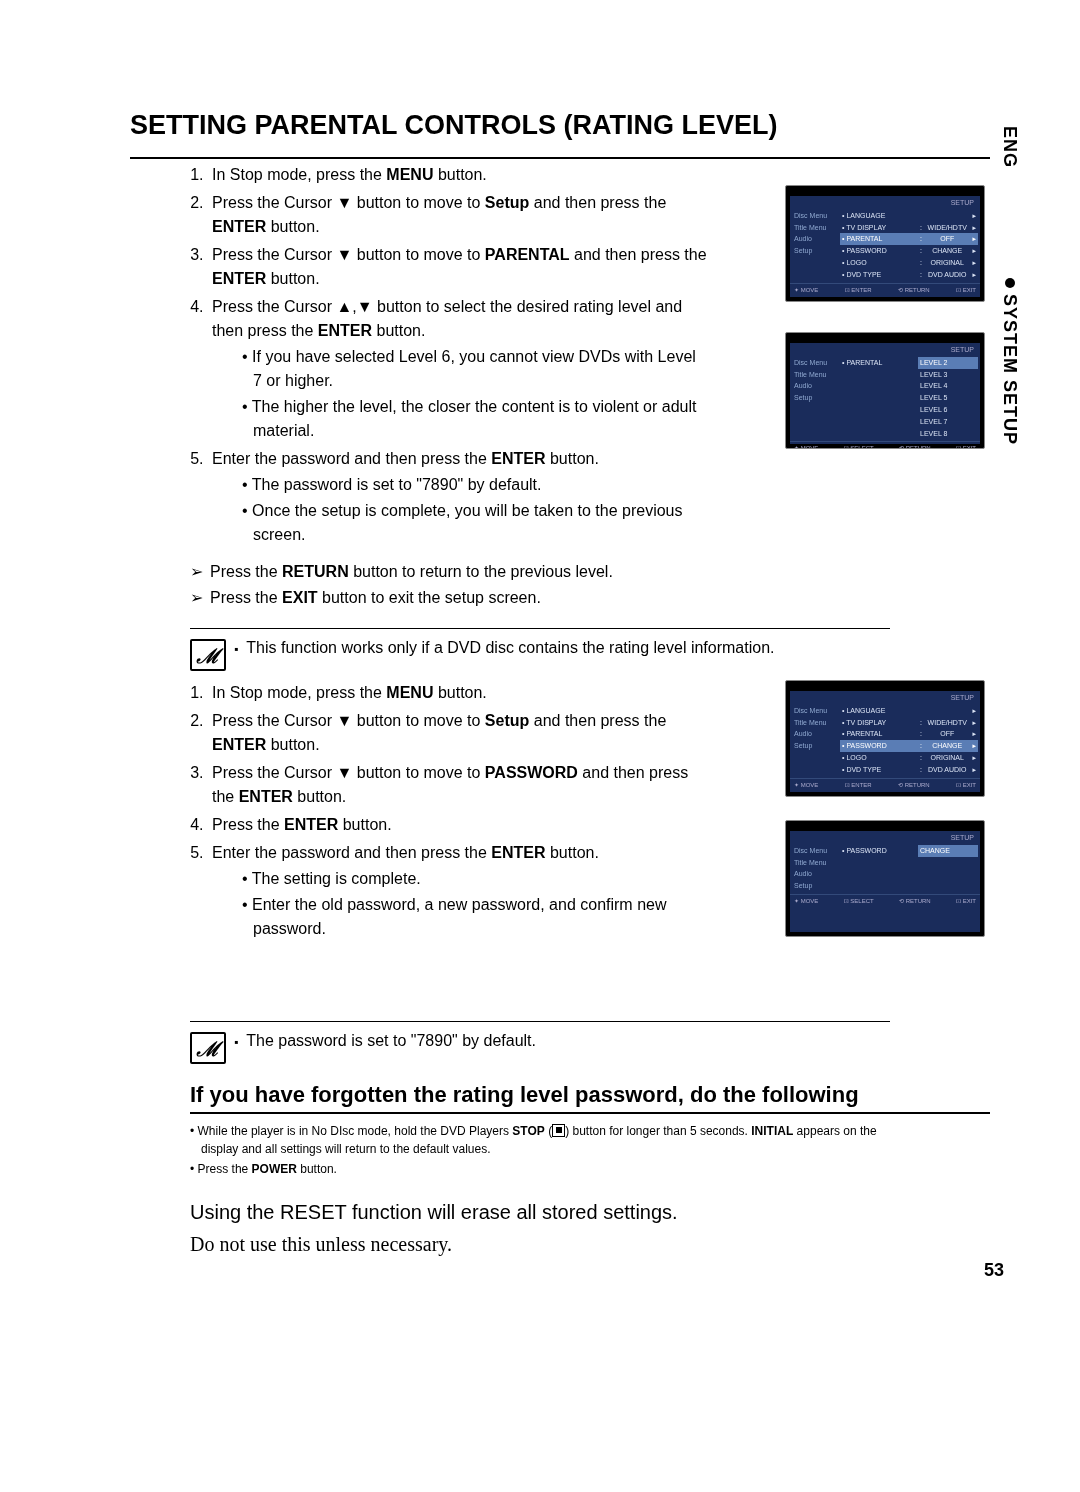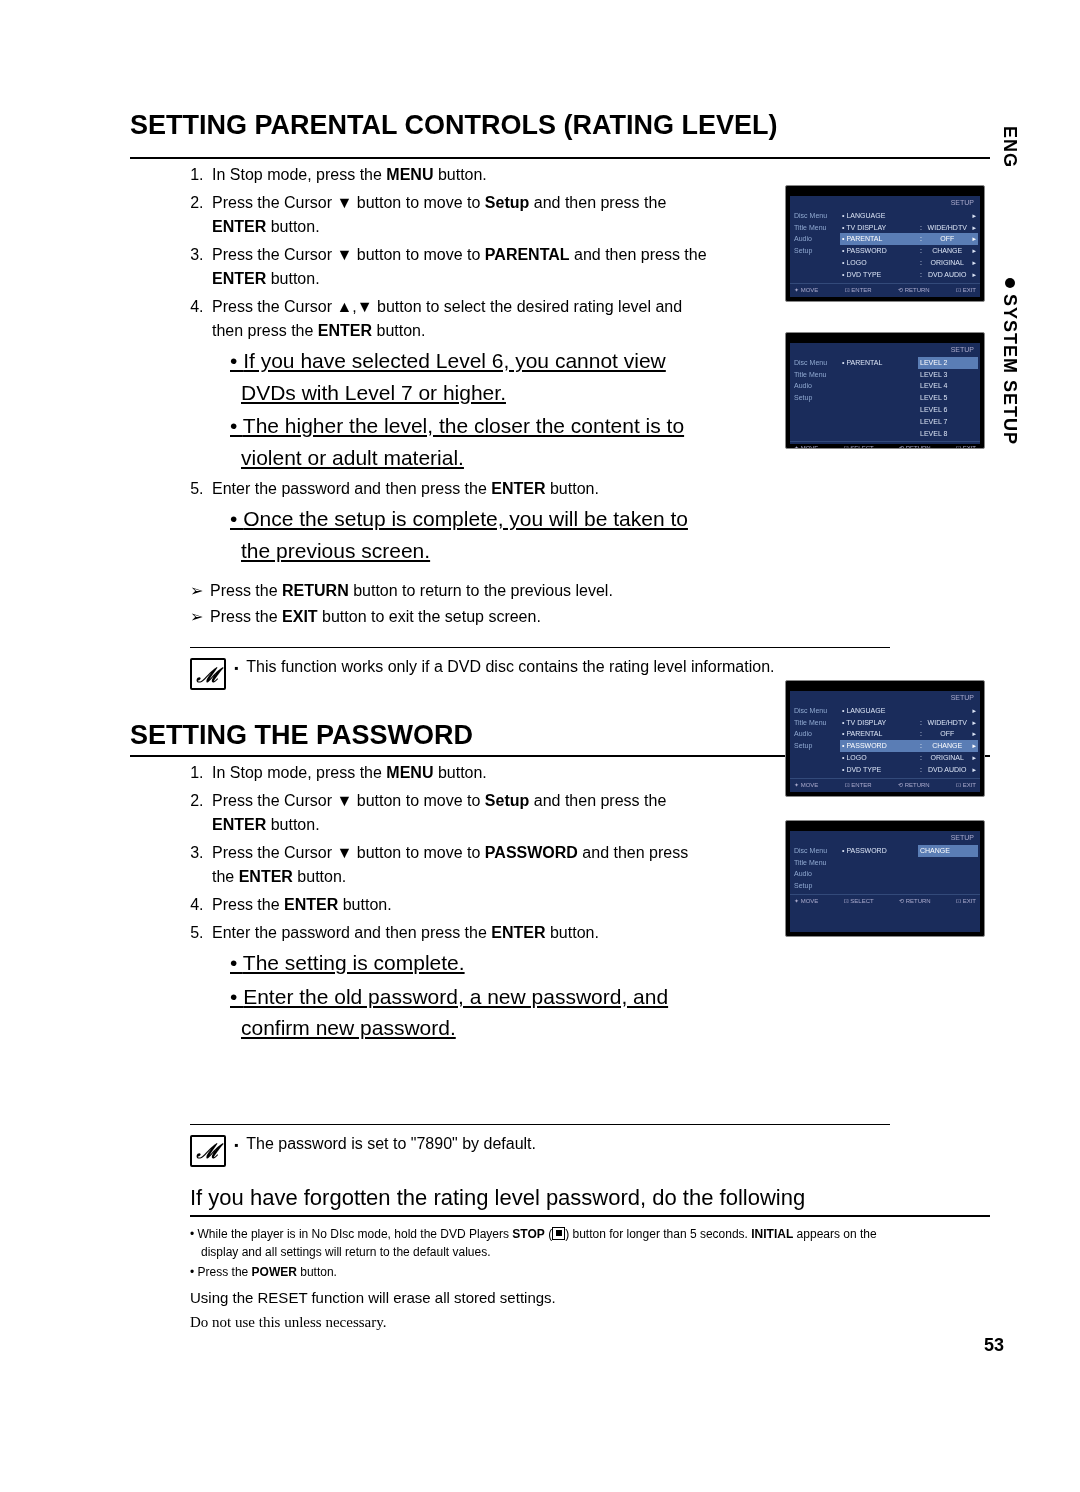--- a/index.html
+++ b/index.html
@@ -55,46 +55,45 @@
   }
   h2 {
     font-size: 27px;
     font-weight: bold;
     margin: 30px 0 2px 0;
     padding-bottom: 4px;
     border-bottom: 2.5px solid #000;
   }
   h3 {
     font-size: 22px;
-    font-weight: normal;
+    font-weight: bold;
     margin: 18px 0 8px 0;
     padding-bottom: 4px;
     border-bottom: 2px solid #000;
   }
   .intro {
     margin: 8px 0 6px 60px;
     font-size: 16px;
   }
   ol {
     margin: 4px 0 10px 60px;
     padding-left: 18px;
     font-size: 16px;
     line-height: 1.5;
     width: 500px;
   }
   ol li {
     margin-bottom: 4px;
     padding-left: 4px;
   }
   .sub {
-    margin: 2px 0 2px 18px;
+    margin: 2px 0 2px 30px;
     text-indent: -11px;
     padding-left: 11px;
-    font-size: 21px;
-    text-decoration: underline;
+    font-size: 16px;
   }
   .arrow-list {
     margin: 12px 0 12px 60px;
     font-size: 16px;
     line-height: 1.6;
   }
   .arrow-list .arr {
     display: inline-block;
     width: 20px;
   }
@@ -131,22 +130,22 @@
     font-size: 12px;
     line-height: 1.5;
     width: 720px;
   }
   .forgot-list div {
     text-indent: -11px;
     padding-left: 11px;
     margin-bottom: 2px;
   }
   .plain {
-    margin: 6px 0 2px 60px;
-    font-size: 15px;
+    margin: 19px 0 2px 60px;
+    font-size: 20px;
     line-height: 1.5;
   }
   .page-num {
     position: absolute;
     right: 76px;
     bottom: 40px;
     font-weight: bold;
     font-size: 18px;
   }
   .osd {
@@ -260,36 +259,36 @@
     <li>
       <span>Press the Cursor ▼ button to move to </span><b>PARENTAL</b><span> and then press the </span><b>ENTER</b><span> button.</span>
     </li>
     <li>
       <span>Press the Cursor ▲,▼ button to select the desired rating level and then press the </span><b>ENTER</b><span> button.</span>
       <div class="sub">• <span>If you have selected Level 6, you cannot view DVDs with Level 7 or higher.</span></div>
       <div class="sub">• <span>The higher the level, the closer the content is to violent or adult material.</span></div>
     </li>
     <li>
       <span>Enter the password and then press the </span><b>ENTER</b><span> button.</span>
+      <div class="sub">• <span>The password is set to "7890" by default.</span></div>
       <div class="sub">• <span>Once the setup is complete, you will be taken to the previous screen.</span></div>
     </li>
   </ol>
 
   <div class="arrow-list">
     <div><span class="arr">➢</span><span>Press the </span><b>RETURN</b><span> button to return to the previous level.</span></div>
     <div><span class="arr">➢</span><span>Press the </span><b>EXIT</b><span> button to exit the setup screen.</span></div>
   </div>
 
   <div class="note-row">
     <div class="note-icon">ℳ</div>
     <span class="note-bullet">▪</span>
     <span>This function works only if a DVD disc contains the rating level information.</span>
   </div>
 
-  <h2>SETTING THE PASSWORD</h2>
 
   <ol>
     <li>
       <span>In Stop mode, press the </span><b>MENU</b><span> button.</span>
     </li>
     <li>
       <span>Press the Cursor ▼ button to move to </span><b>Setup</b><span> and then press the </span><b>ENTER</b><span> button.</span>
     </li>
     <li>
       <span>Press the Cursor ▼ button to move to </span><b>PASSWORD</b><span> and then press the </span><b>ENTER</b><span> button.</span>

